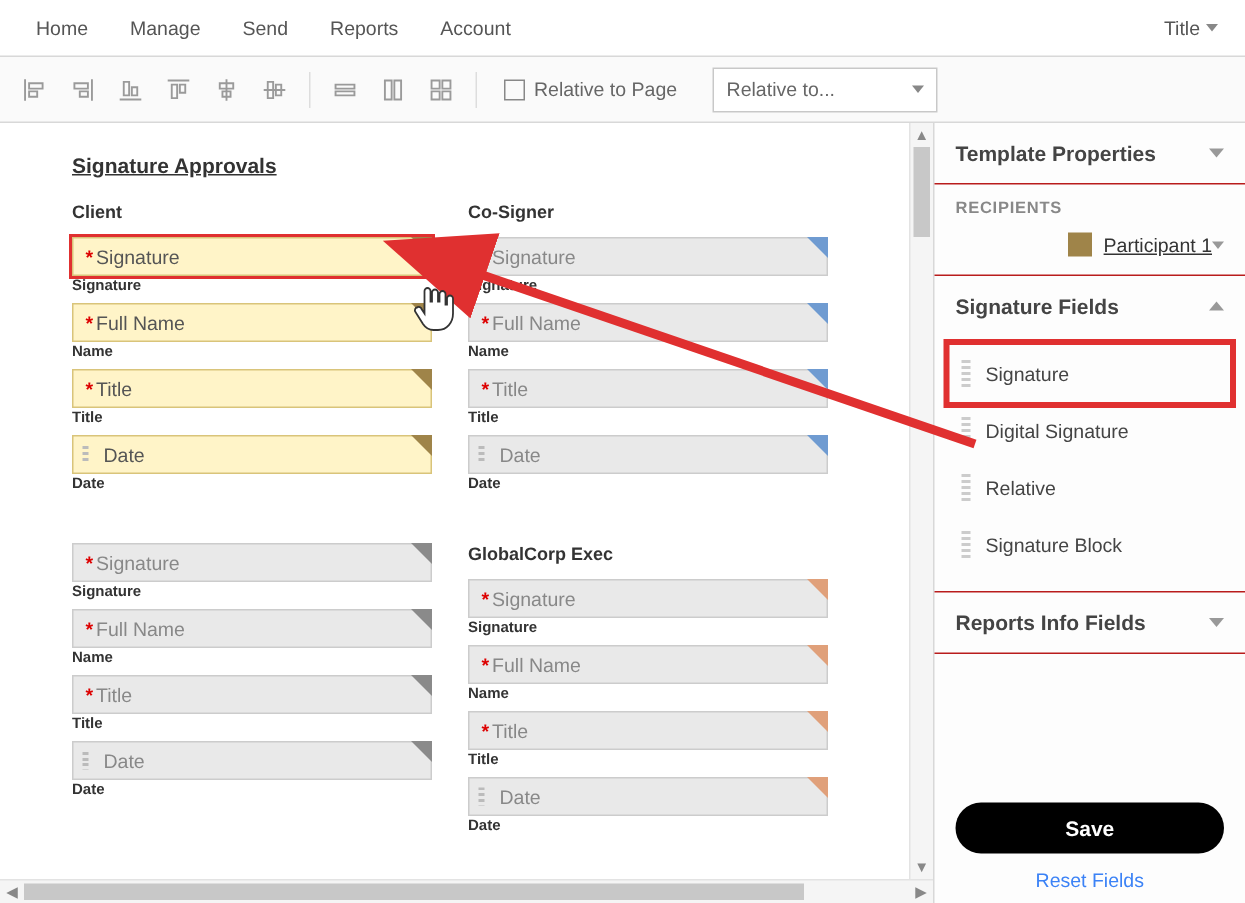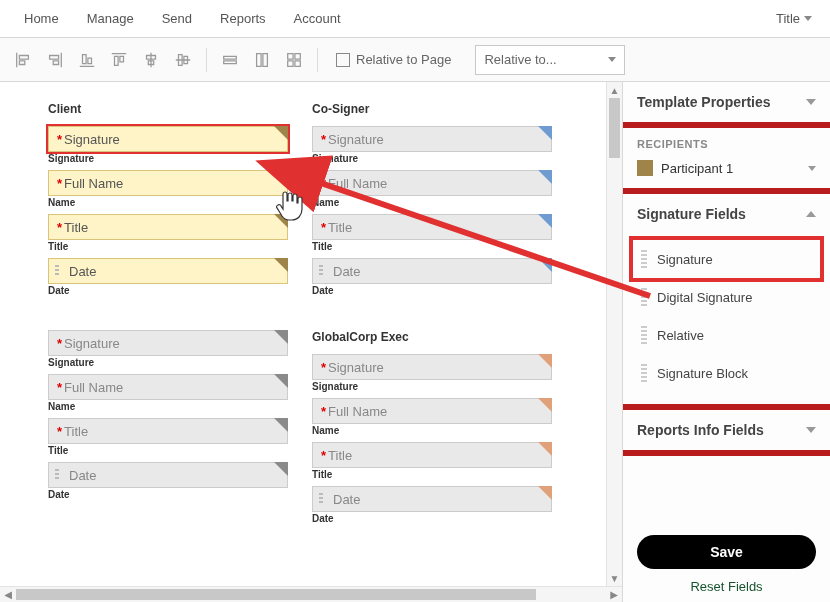--- a/index.html
+++ b/index.html
@@ -48,38 +48,38 @@
   .field.grey .corner { border-top-color: #8a8a8a; }
   .field.orange .corner { border-top-color: #e0a07a; }
   .field.date .box { padding-left: 20px; }
   .field.date .dots { position:absolute; left:6px; top:6px; bottom:6px; width:4px; background: repeating-linear-gradient(#bbb 0 2px, transparent 2px 4px); }
   .field.highlight { outline: 4px solid #e03030; outline-offset: -2px; z-index: 5; }
 
   .stack .pair { margin-bottom: 4px; }
 
   
   .panel { width: 208px; border-left: 1px solid #d8d8d8; background: #fdfdfd; display:flex; flex-direction:column; padding-bottom:8px; }
-  .panel-section { border-bottom: 6px solid #b91c1c; }
+  .panel-section { border-bottom: 1px solid #b91c1c; }
   .panel-head { display:flex; align-items:center; justify-content:space-between; padding: 12px 14px; font-weight:bold; color:#444; cursor:pointer; font-size:14px; }
   .panel-head .chev { width:0;height:0;border-left:5px solid transparent;border-right:5px solid transparent;border-top:6px solid #999; }
   .panel-head .chev.up { transform: rotate(180deg); }
   .subhead { font-size: 11px; letter-spacing: 0.5px; color:#888; font-weight:bold; padding: 0 14px 6px; }
-  .recipient-row { display:flex; align-items:center; justify-content:space-between; padding: 4px 14px 12px; cursor:pointer; }
+  .recipient-row { display:flex; align-items:center; justify-content:flex-end; padding: 4px 14px 12px; cursor:pointer;text-decoration:underline; }
   .recipient-row .left { display:flex; align-items:center; gap:8px;}
   .swatch { width:16px; height:16px; background:#9f8449; }
   .panel .chev-sm { width:0;height:0;border-left:4px solid transparent;border-right:4px solid transparent;border-top:5px solid #999; }
 
   .field-list { padding: 6px 10px 12px; }
   .field-item { display:flex; align-items:center; gap:10px; padding:10px 8px; cursor:pointer; color:#444; }
   .field-item .grip { width:6px; height:18px; background: repeating-linear-gradient(#ccc 0 2px, transparent 2px 4px); }
   .field-item.highlight { outline: 4px solid #e03030; }
 
   .panel-footer { margin-top:auto; padding: 8px 14px 0; text-align:center; }
   .save-btn { width:100%; background:#000000; color:#fff; border:none; border-radius:18px; height:34px; font-size:14px; font-weight:bold; cursor:pointer; }
-  .reset-link { display:block; margin-top:10px; color:#14532d; font-size:13px; cursor:pointer; }
+  .reset-link { display:block; margin-top:10px; color:#3b82f6; font-size:13px; cursor:pointer; }
 
   
   .arrow-overlay { position:absolute; pointer-events:none; z-index:50; left:0; top:0; width:100%; height:100%; }
 
   
   .cursor { position:absolute; z-index:60; pointer-events:none; }
 </style>
 </head>
 <body>
 
@@ -151,20 +151,21 @@
   <div class="nav-select">
     <span>Relative to...</span>
     <span class="caret"></span>
   </div>
 </div>
 
 <div class="main">
   <div class="canvas-wrap">
     <div style="flex:1; display:flex;">
       <div class="canvas">
+        <div class="doc-title">Signature Approvals</div>
         <div class="blocks" id="blocks">
             <div class="stack">
     <div class="block-title">Client</div>
     <div class="pair">
       <div class="field yellow highlight">
         <div class="box">
                     <span class="req">*</span>
                     <span>Signature</span>
                   </div>
                   <div class="corner"></div>

